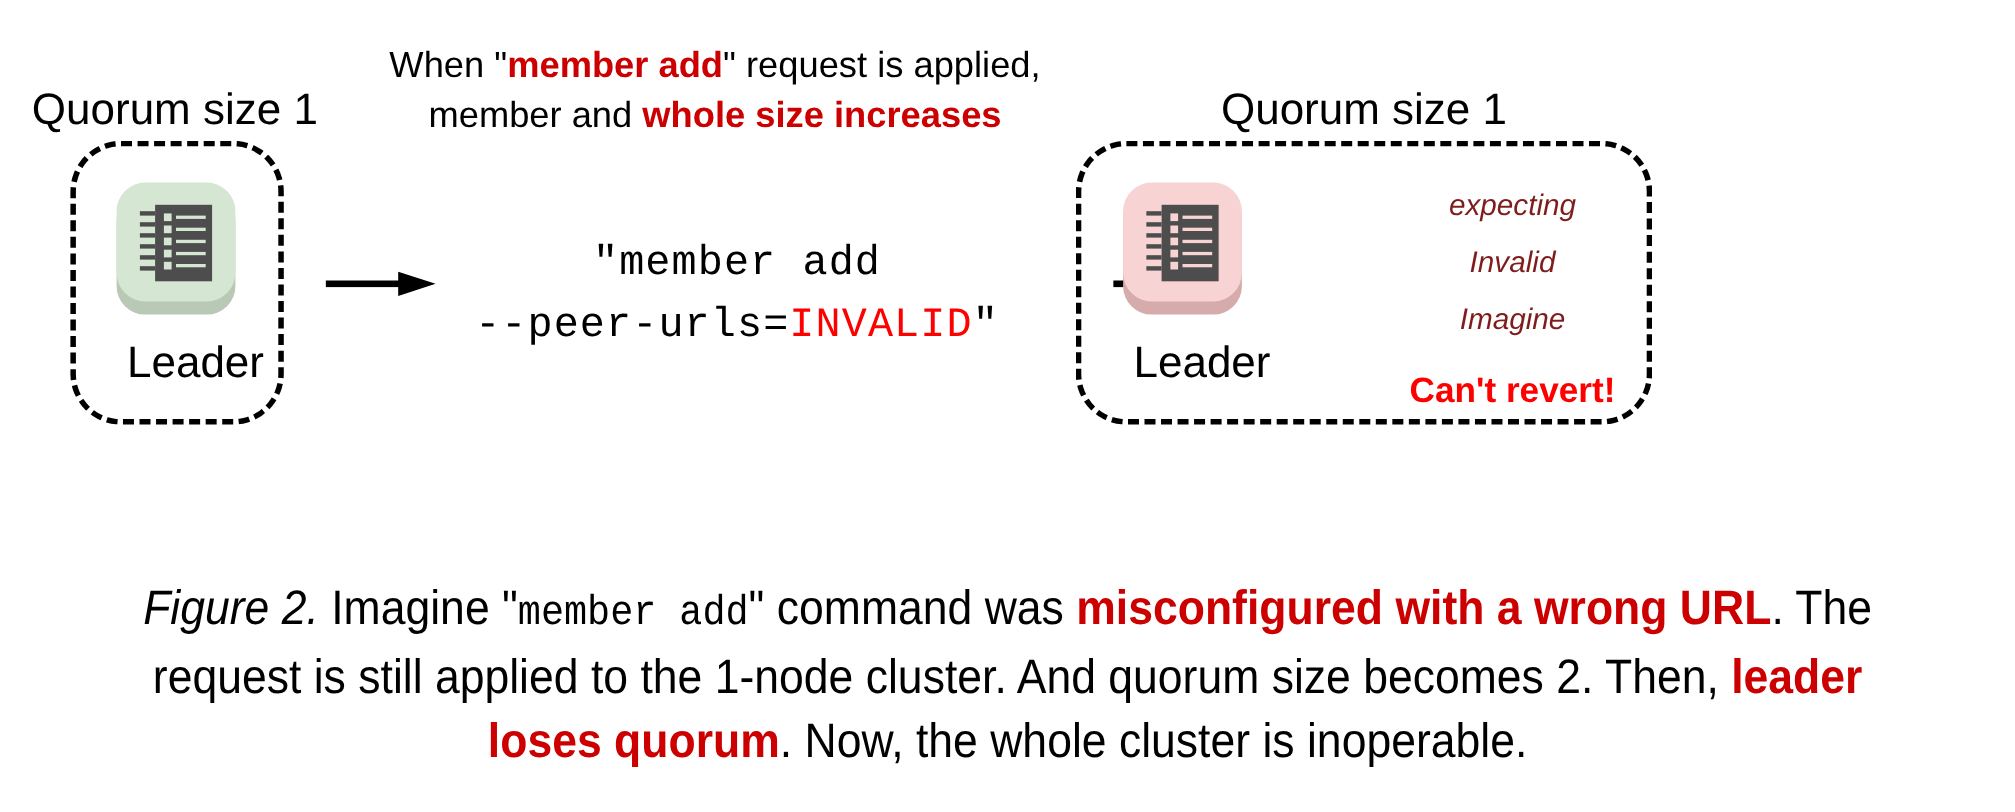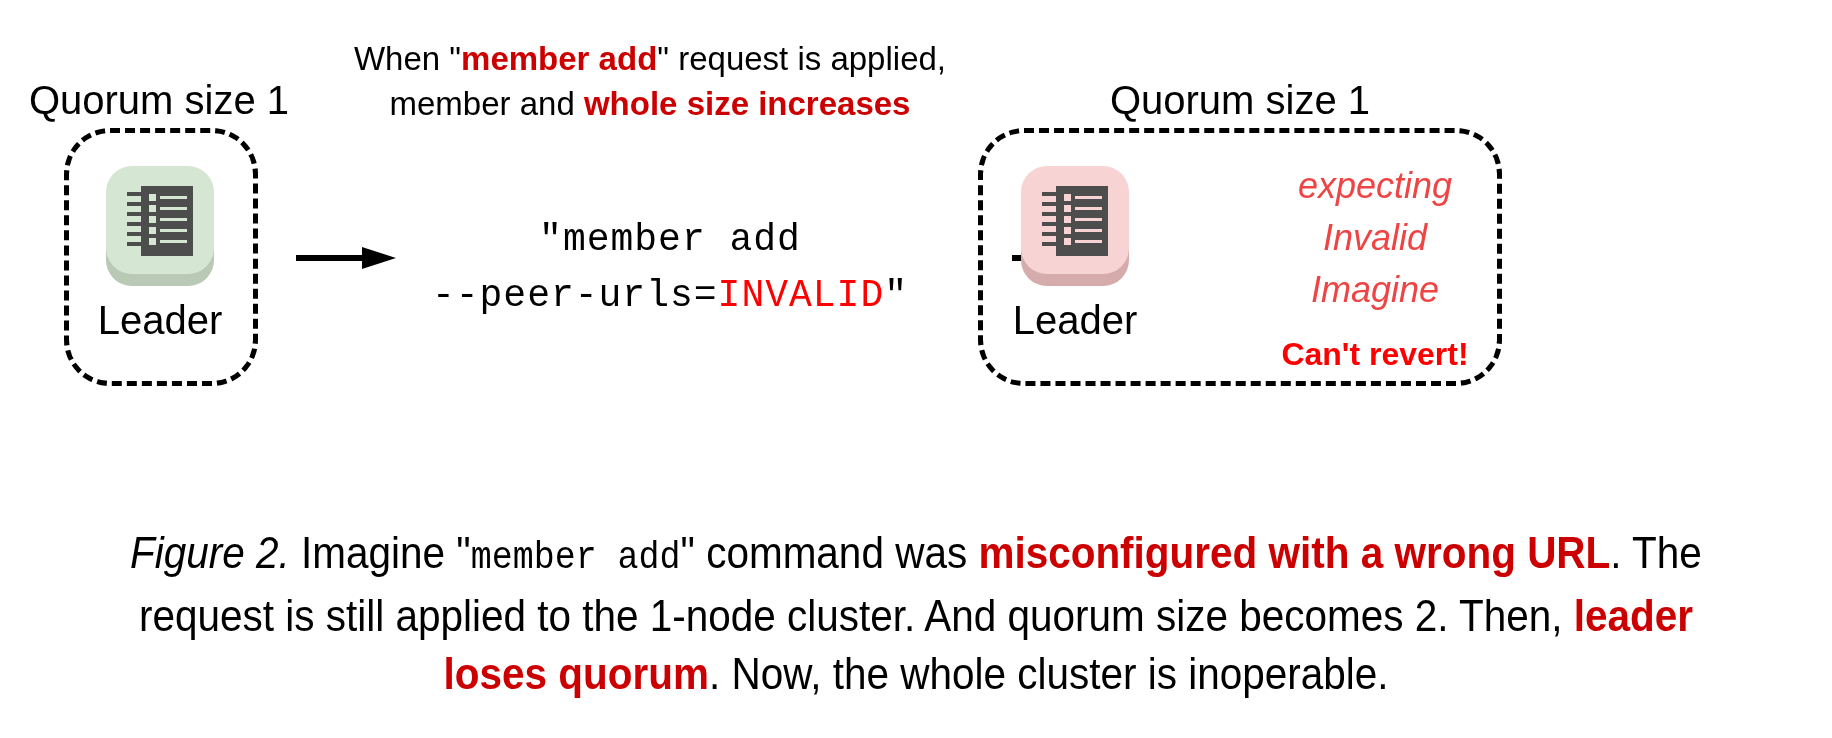--- a/index.html
+++ b/index.html
@@ -60,23 +60,24 @@
   .tile-green{background:#d5e6d2;}
   .shadow-green{background:#b9c9b5;}
   .tile-pink{background:#f8d3d3;}
   .shadow-pink{background:#d6abab;}
 
   .ledger-svg{position:absolute;left:28px;top:26px;width:66px;height:70px;}
 
   .node-role{
     font-size:40px;
     line-height:44px;
-    margin-top:8px;
-    color:#000;
-    white-space:nowrap;
+    margin-top:18px;
+    color:#000;
+    white-space:nowrap;
+    text-align:right;
   }
 
   
   #explain-paragraph{
     position:absolute;
     left:330px;top:36px;width:640px;
     text-align:center;
     font-size:33px;
     line-height:45px;
     color:#000;
@@ -103,23 +104,23 @@
   #arrow-2{left:1012px;top:243px;width:100px;}
 
   
   #right-status{
     position:absolute;
     left:1250px;top:160px;width:250px;
     text-align:center;
   }
   #right-status .status-line{
     font-style:italic;
-    font-size:36px;
+    font-size:27px;
     line-height:52px;
-    color:#ef4444;
+    color:#7f1d1d;
     white-space:nowrap;
   }
   #right-status .status-warning{
     margin-top:20px;
     font-size:32px;
     font-weight:bold;
     color:#ff0000;
     white-space:nowrap;
   }
 

